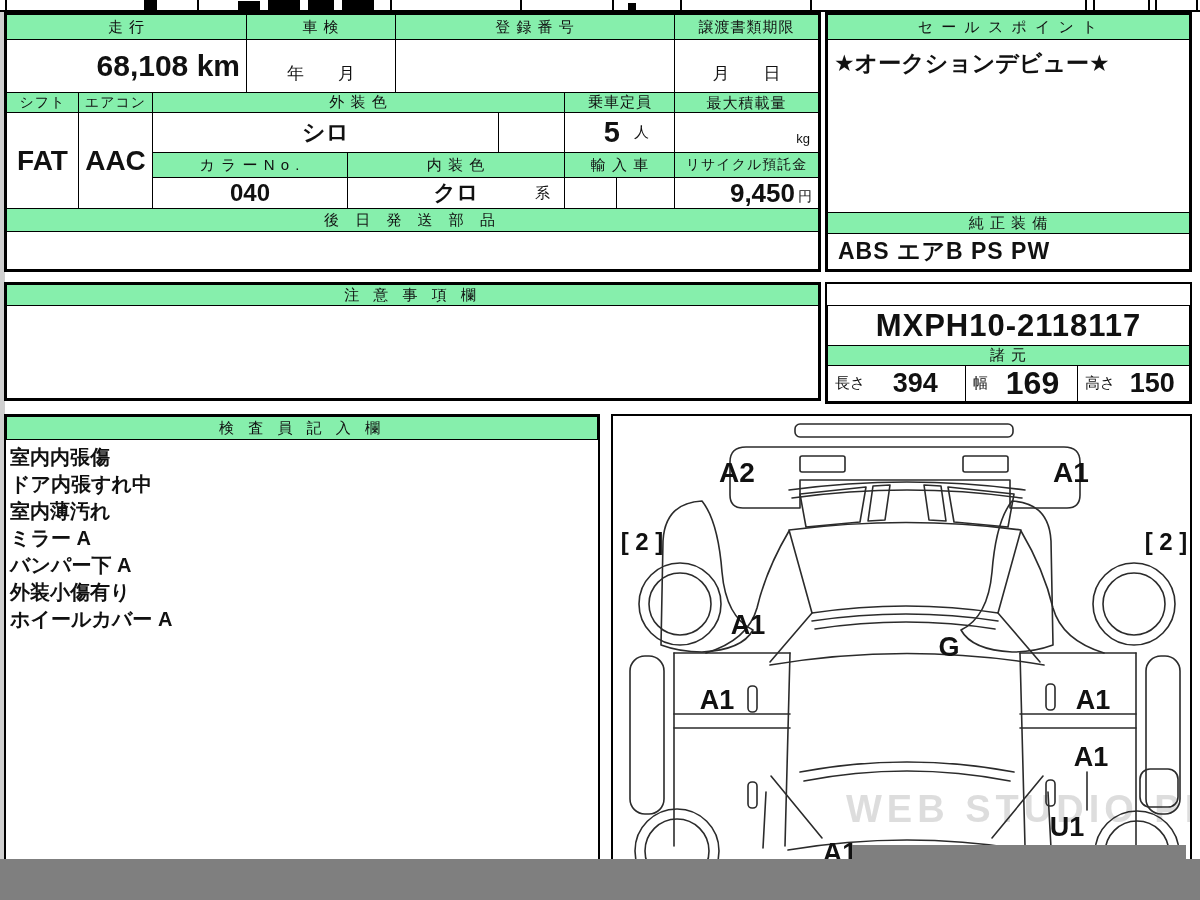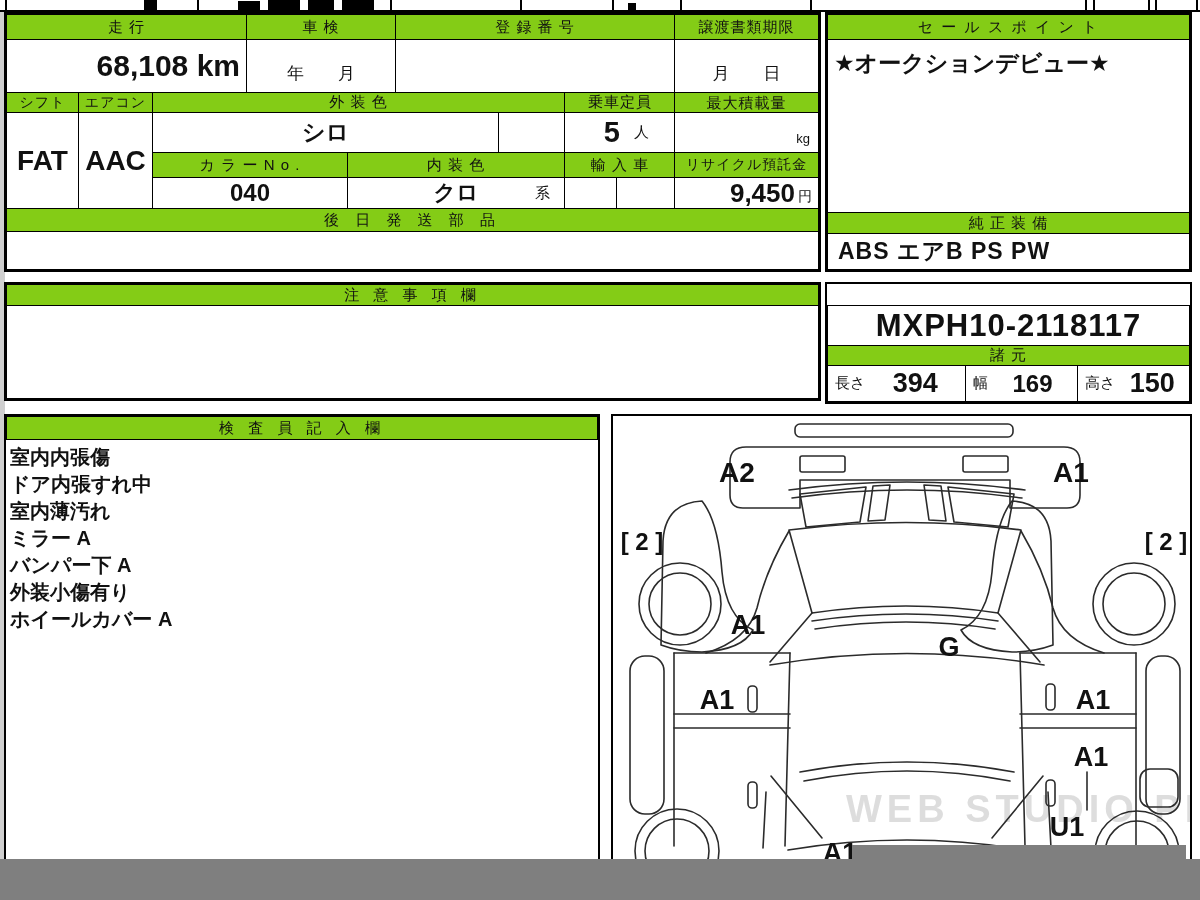--- a/index.html
+++ b/index.html
@@ -4,21 +4,21 @@
 <style>
   html,body{margin:0;padding:0;background:#ffffff;}
   .page{position:relative;width:1200px;height:900px;background:#ffffff;overflow:hidden;
         font-family:"Liberation Sans","DejaVu Sans",sans-serif;color:#111;}
   .leftstrip{position:absolute;left:0;top:0;width:5px;height:900px;background:#cfcfcf;}
   
   .abs{position:absolute;box-sizing:border-box;}
   .box{position:absolute;box-sizing:border-box;border:2px solid #000;background:#fff;}
   .cell{position:absolute;box-sizing:border-box;border:1px solid #000;background:#fff;
         display:flex;align-items:center;justify-content:center;overflow:hidden;}
-  .hdr{background:#84cc16;font-size:15px;letter-spacing:1px;white-space:pre;}
+  .hdr{background:#86efac;font-size:15px;letter-spacing:1px;white-space:pre;}
   .big{font-weight:bold;font-size:28px;}
   .blk{background:#000;}
   .vline{position:absolute;top:0;width:2px;height:11px;background:#000;}
   .grayband{position:absolute;background:#7f7f7f;z-index:40;}
   .wm{fill:#dadada;opacity:.9;font-size:38px;letter-spacing:5px;font-weight:bold;}
   svg text.lbl{font-family:"Liberation Sans","DejaVu Sans",sans-serif;font-weight:bold;fill:#111;}
 </style>
 </head>
 <body>
 
@@ -109,21 +109,21 @@
 
   <div class="box" style="left:825px;top:282px;width:367px;height:122px;">
     <div class="cell" style="left:0;top:21px;width:363px;height:41px;font-weight:bold;font-size:31px;letter-spacing:1px;">MXPH10-2118117</div>
     <div class="cell hdr" style="left:0;top:61px;width:363px;height:21px;">諸 元</div>
     <div class="cell" style="left:0;top:81px;width:139px;height:37px;justify-content:flex-start;padding-left:7px;">
       <span style="font-size:15px;">長さ</span>
       <span style="font-weight:bold;font-size:27px;flex:1;text-align:center;">394</span>
     </div>
     <div class="cell" style="left:138px;top:81px;width:113px;height:37px;justify-content:flex-start;padding-left:7px;">
       <span style="font-size:15px;">幅</span>
-      <span style="font-weight:bold;font-size:24px;flex:1;text-align:center;">169</span>
+      <span style="font-weight:bold;font-size:32px;flex:1;text-align:center;">169</span>
     </div>
     <div class="cell" style="left:250px;top:81px;width:113px;height:37px;justify-content:flex-start;padding-left:7px;">
       <span style="font-size:15px;">高さ</span>
       <span style="font-weight:bold;font-size:27px;flex:1;text-align:center;">150</span>
     </div>
   </div>
 
   <div class="box" style="left:4px;top:414px;width:596px;height:486px;">
     <div class="cell hdr" style="left:0;top:0;width:592px;height:24px;letter-spacing:5px;">検 査 員 記 入 欄</div>
     <div class="abs" style="left:4px;top:28px;width:580px;font-weight:bold;font-size:20px;line-height:27px;">

